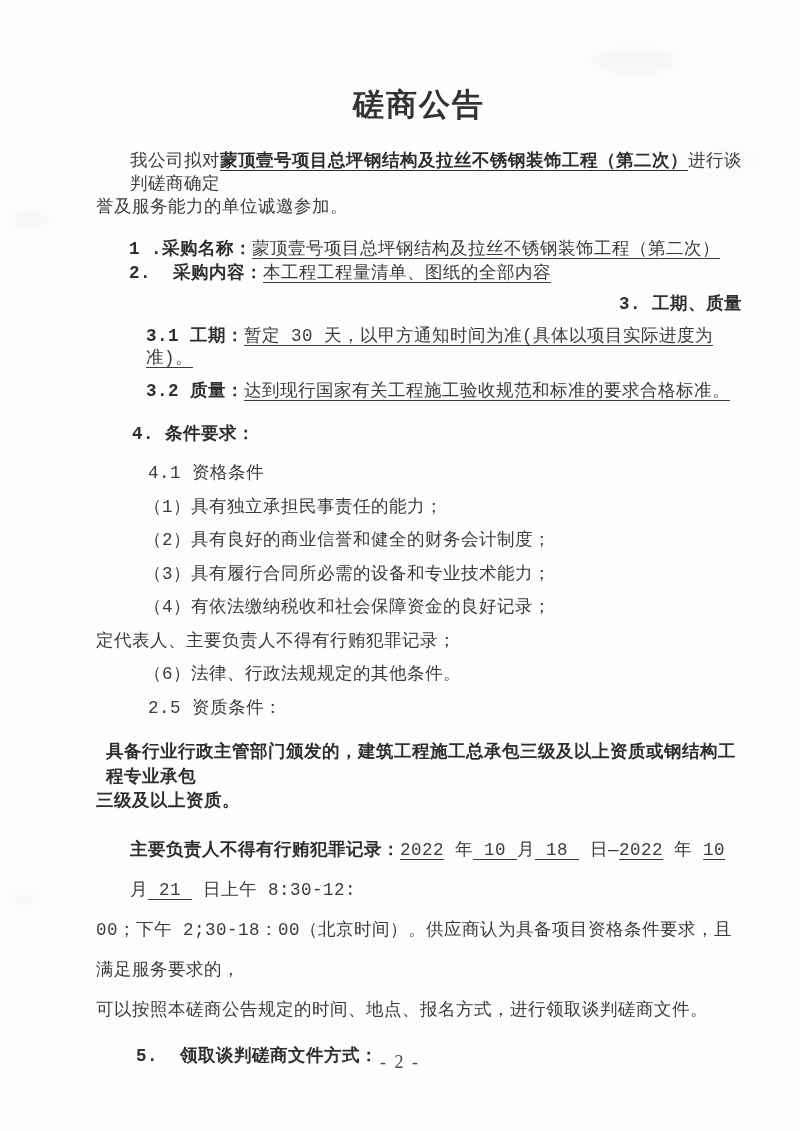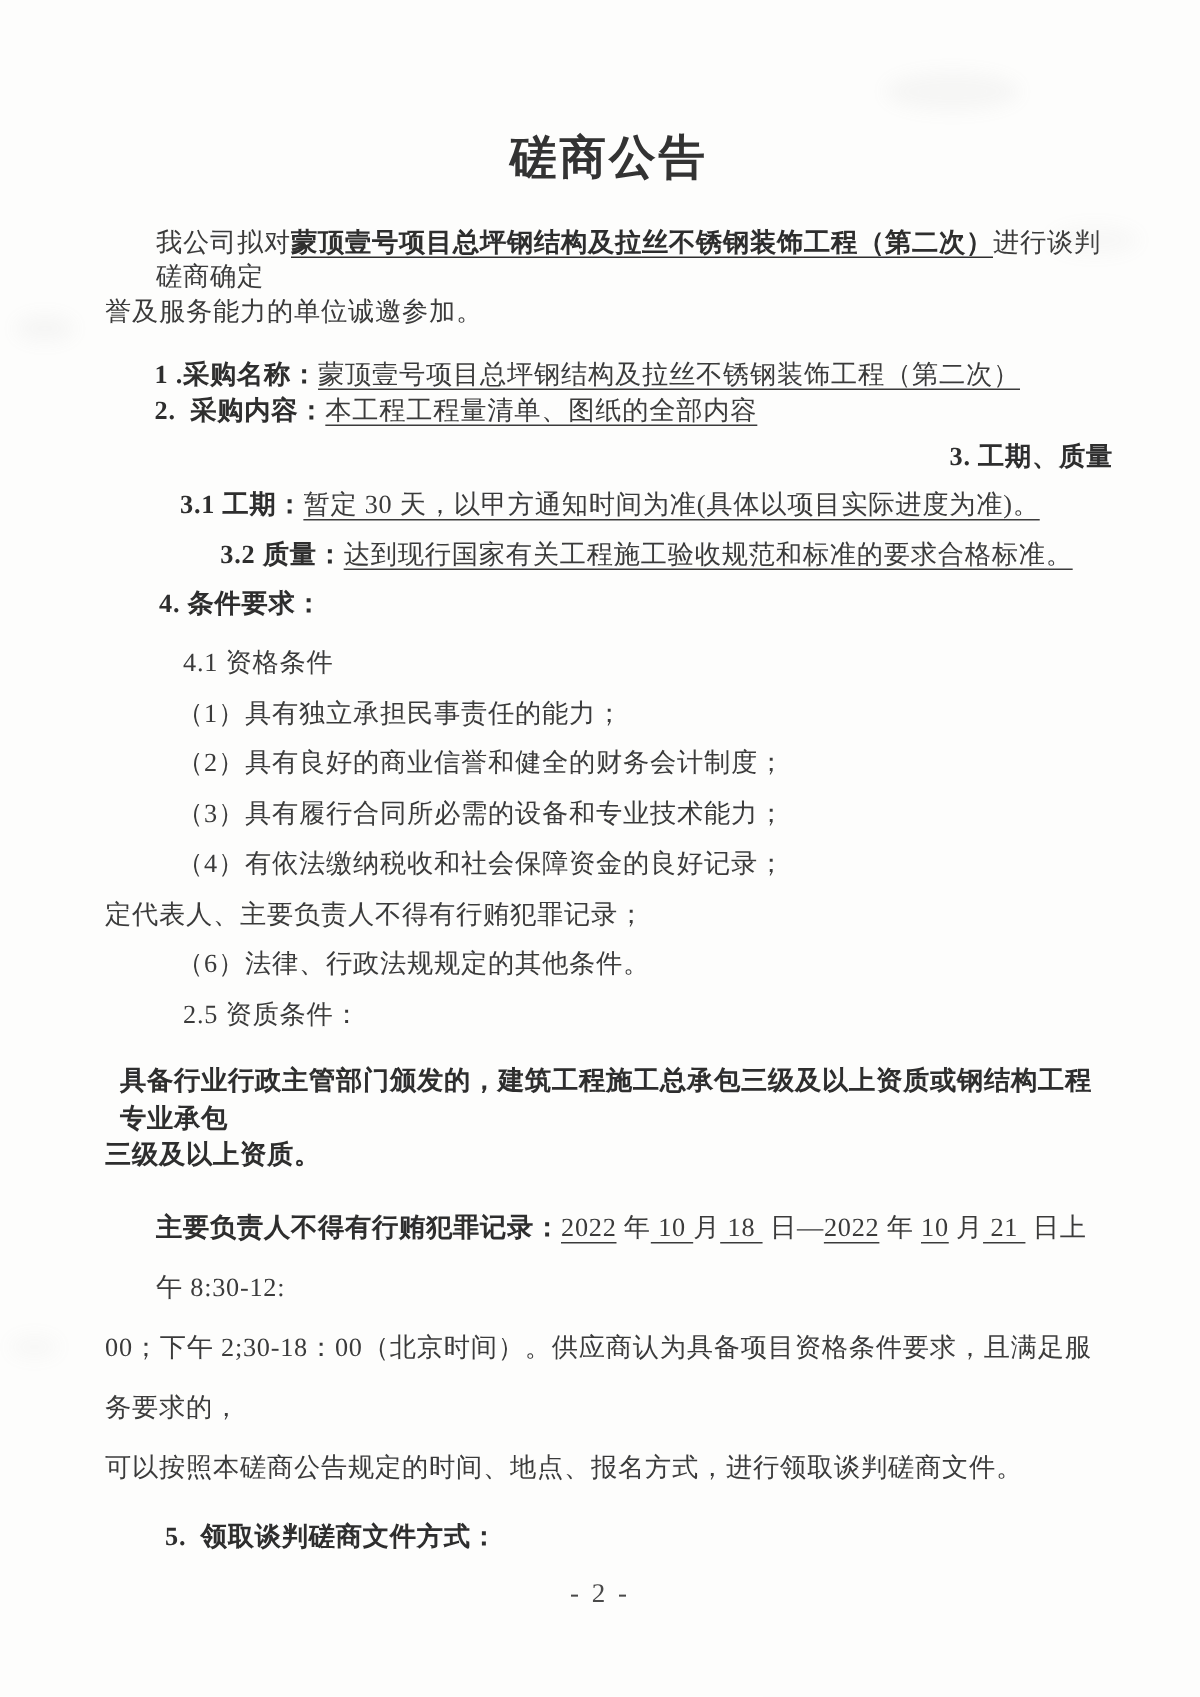--- a/index.html
+++ b/index.html
@@ -8,51 +8,51 @@
     background:#ffffff;
     font-family:"Liberation Serif","DejaVu Serif",serif;
     color:#3b3b3b;
     overflow:hidden;
   }
   .page{
     position:relative;
     width:800px;height:1131px;
     background:#fdfdfc;
     box-sizing:border-box;
-    padding:84px 58px 0 70px;
+    padding:84px 58px 0 96px;
     font-size:17.5px;
     letter-spacing:0.5px;
   }
   
   .noise{position:absolute;border-radius:50%;background:#9a9a9a;filter:blur(6px);opacity:0.07;pointer-events:none;}
   .n1{width:90px;height:26px;top:48px;right:120px;}
   .n2{width:40px;height:18px;top:210px;left:10px;}
   .n3{width:34px;height:16px;top:890px;left:6px;opacity:0.05;}
   .n4{width:60px;height:20px;top:150px;right:40px;opacity:0.05;}
 
   .title{
     margin:0;text-align:center;
     font-size:31px;font-weight:bold;color:#333;
     letter-spacing:2px;
   }
-  p,div.line{margin:0;}
+  p,div.line{margin:0;font-family:Liberation Mono, monospace;}
   .b{font-weight:bold;color:#2e2e2e;}
   .u{text-decoration:underline;text-underline-offset:4px;text-decoration-thickness:1px;}
 
   .intro1{margin-top:24px;padding-left:34px;line-height:23px;}
   .intro2,.intro3{line-height:23px;}
 
   .item{padding-left:33px;line-height:24px;}
   .item-1{margin-top:18px;}
   .sec-head{padding-left:36px;}
   .sec3{margin-top:7px;line-height:24px;text-align:right;}
   .sub{padding-left:50px;line-height:22px;}
   .s31{margin-top:9px;}
-  .s32{margin-top:11px;text-align:center;}
-  .sec4{margin-top:10px;line-height:24px;}
+  .s32{margin-top:11px;}
+  .sec4{margin-top:20px;line-height:24px;}
 
   .req-block{margin-top:11px;line-height:33.5px;}
   .req-block .c{padding-left:48px;}
   .req-block .c-cont{padding-left:0;}
   .req-block .sub41,.req-block .sub42{padding-left:52px;}
 
   .qual{margin-top:15px;line-height:24.5px;}
   .qual .l1{padding-left:10px;}
 
   .signup1{margin-top:16px;padding-left:34px;line-height:40px;}

